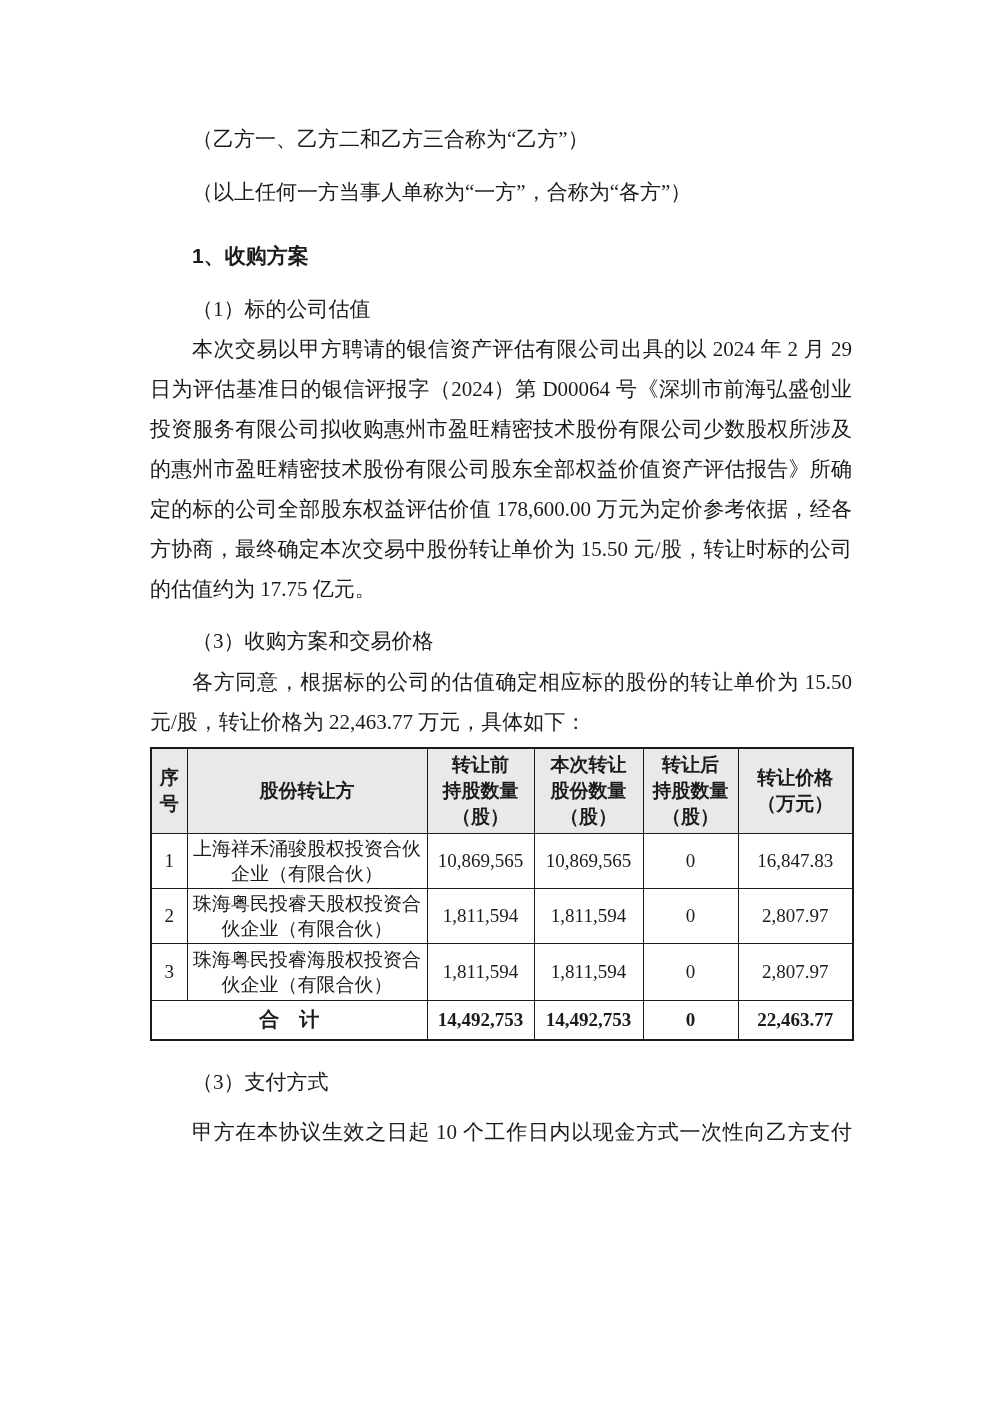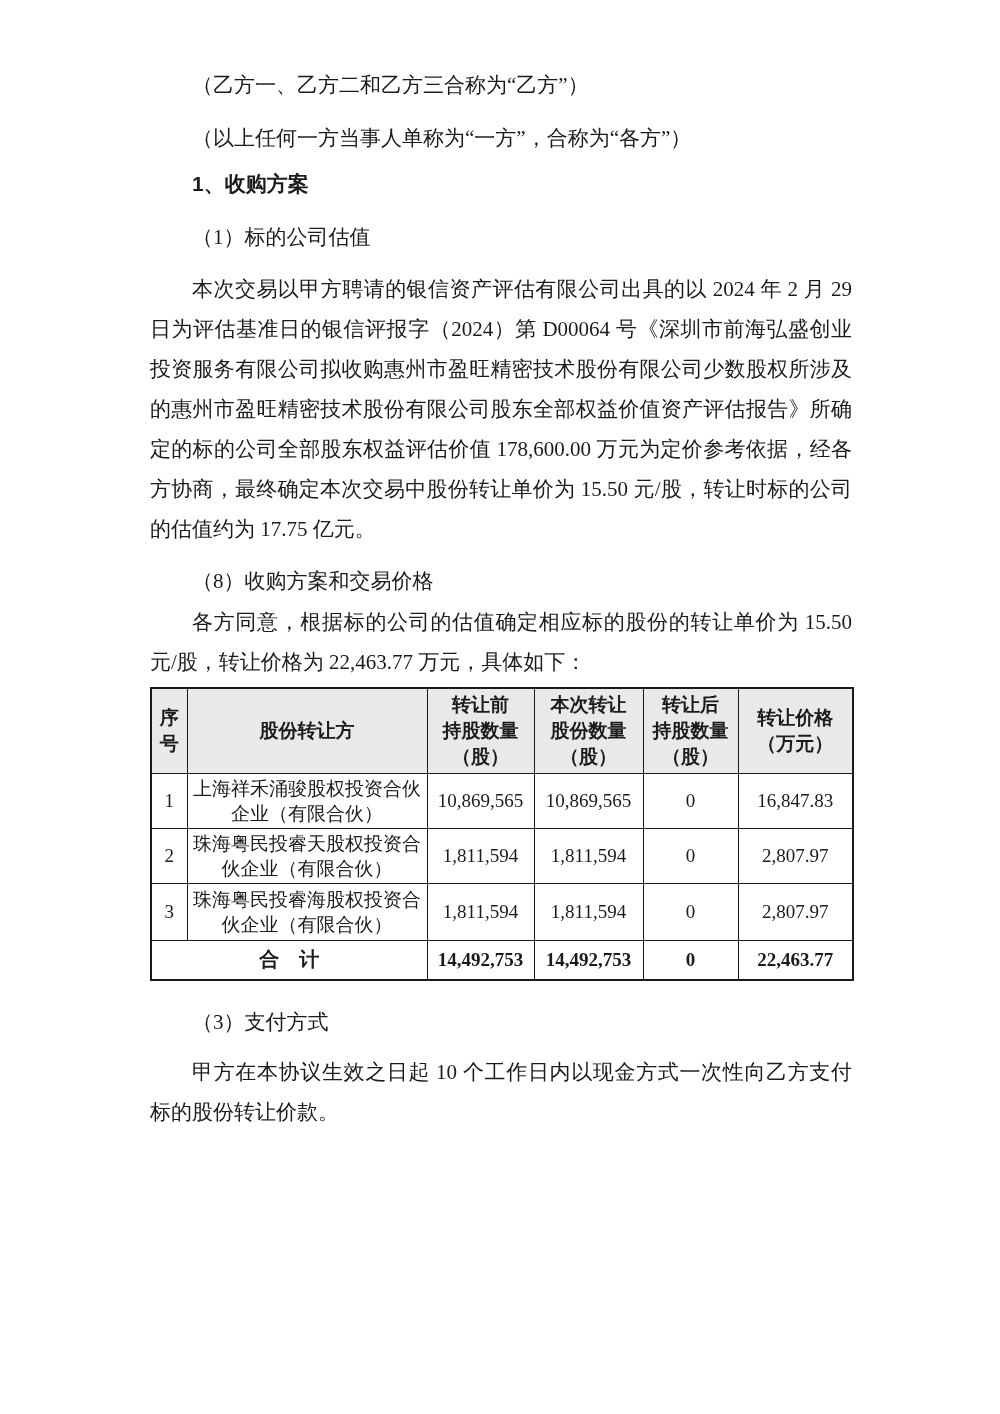--- a/index.html
+++ b/index.html
@@ -7,47 +7,47 @@
     padding: 0;
     background: #ffffff;
   }
   .page {
     position: relative;
     width: 1000px;
     height: 1151px;
     margin: 0 auto;
     background: #ffffff;
     box-sizing: border-box;
-    padding: 65px 148px 0 150px;
+    padding: 119px 148px 0 150px;
     font-family: "Liberation Serif", "DejaVu Serif", serif;
     font-size: 21px;
     line-height: 40px;
     color: #1b1b1b;
     overflow: hidden;
   }
   p {
     margin: 0;
   }
   .indent {
     text-indent: 2em;
   }
   .just {
     text-align: justify;
   }
   .intro-2 { margin-top: 13px; }
   .h-num {
-    margin-top: 6px;
+    margin-top: 24px;
     font-family: "Liberation Sans", "DejaVu Sans", sans-serif;
     font-weight: 700;
     font-size: 21px;
     line-height: 40px;
     text-indent: 2em;
   }
   .sub-1 { margin-top: 13px; }
-  .para-1 { margin-top: 12px; }
+  .para-1 { }
   .sub-2 { margin-top: 12px; }
   .para-2 { margin-top: 1px; }
   .sub-3 { margin-top: 21px; }
   .para-3 { margin-top: 10px; }
   .h-num-2 { margin-top: 14px; text-decoration: underline; }
 
   table.share-table {
     margin-top: 5px;
     border-collapse: collapse;
     table-layout: fixed;
@@ -107,21 +107,21 @@
   <p class="indent intro-1">（乙方一、乙方二和乙方三合称为“乙方”）</p>
 
   <p class="indent intro-2">（以上任何一方当事人单称为“一方”，合称为“各方”）</p>
 
   <p class="h-num">1、收购方案</p>
 
   <p class="indent sub-1">（1）标的公司估值</p>
 
   <p class="indent just para-1">本次交易以甲方聘请的银信资产评估有限公司出具的以 2024 年 2 月 29 日为评估基准日的银信评报字（2024）第 D00064 号《深圳市前海弘盛创业投资服务有限公司拟收购惠州市盈旺精密技术股份有限公司少数股权所涉及的惠州市盈旺精密技术股份有限公司股东全部权益价值资产评估报告》所确定的标的公司全部股东权益评估价值 178,600.00 万元为定价参考依据，经各方协商，最终确定本次交易中股份转让单价为 15.50 元/股，转让时标的公司的估值约为 17.75 亿元。</p>
 
-  <p class="indent sub-2">（8）收购方案和交易价格</p>
+  <p class="indent sub-2">（3）收购方案和交易价格</p>
 
   <p class="indent just para-2">各方同意，根据标的公司的估值确定相应标的股份的转让单价为 15.50 元/股，转让价格为 22,463.77 万元，具体如下：</p>
 
   <table class="share-table">
     <colgroup>
       <col style="width:36px">
       <col style="width:240px">
       <col style="width:107px">
       <col style="width:109px">
       <col style="width:95px">

